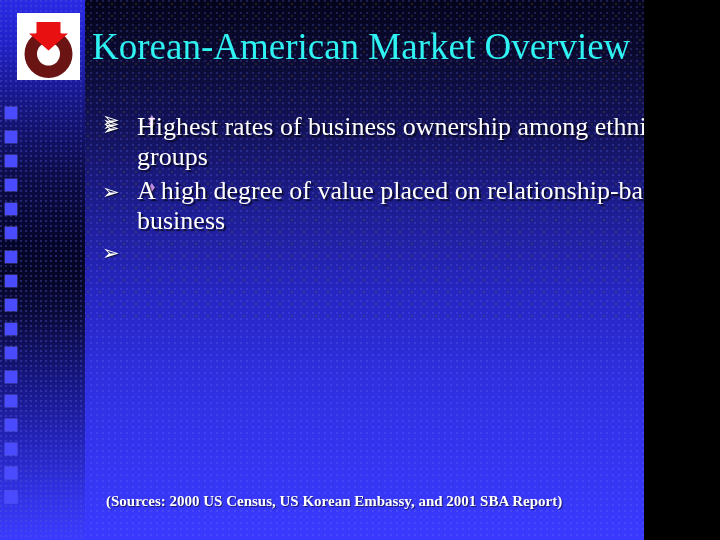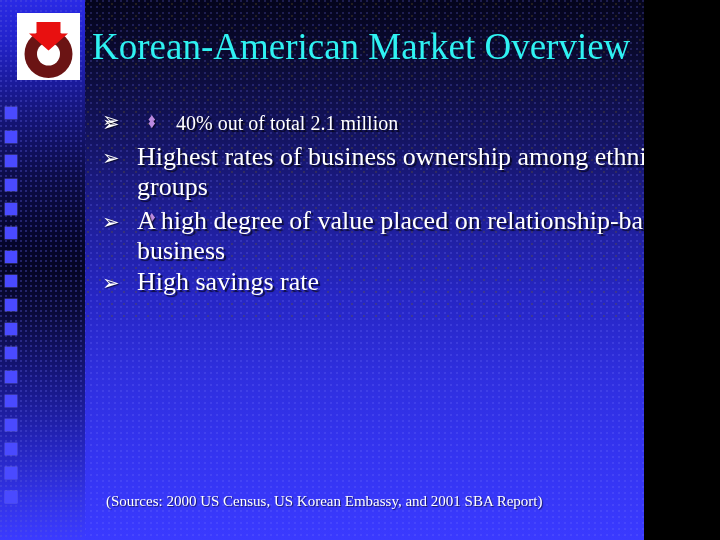--- a/index.html
+++ b/index.html
@@ -150,21 +150,21 @@
   }
   .gap-sm { height: 3px; }
 
   
   #footer-source {
     position: absolute;
     left: 106px;
     top: 492px;
     color: #ffffff;
     font-size: 15px;
-    font-weight: normal;
+    font-weight: bold;
     line-height: 18px;
     text-shadow: 1px 1px 1px rgba(0,0,0,0.6);
   }
   #page-number {
     position: absolute;
     left: 684px;
     top: 498px;
     color: #ffffff;
     font-size: 15px;
     line-height: 18px;
@@ -215,25 +215,25 @@
     </svg>
   </div>
 
   <div id="title">Korean-American Market Overview</div>
 
   <div id="body">
       <div class="bullet-l1"><span class="mark">➢</span></div>
       <div class="bullet-l2"><span class="mark">♦</span></div>
       <div class="gap-sm"></div>
       <div class="bullet-l1"><span class="mark">➢</span></div>
-      <div class="bullet-l2"><span class="mark">♦</span><span>40% out of total 2.1 million</span></div>
+      <div class="bullet-l2"><span class="mark">♦</span></div>
       <div class="gap-sm"></div>
       <div class="bullet-l1"><span class="mark">➢</span><span>Highest rates of business ownership among ethnic groups</span></div>
       <div class="bullet-l2"><span class="mark">♦</span></div>
       <div class="gap-sm"></div>
       <div class="bullet-l1"><span class="mark">➢</span><span>A high degree of value placed on relationship-based business</span></div>
-      <div class="bullet-l1"><span class="mark">➢</span><span>High savings rate</span></div>
+      <div class="bullet-l1"><span class="mark">➢</span></div>
     </div>
 
   <div id="footer-source">(Sources: 2000 US Census, US Korean Embassy, and 2001 SBA Report)</div>
   <div id="page-number">5</div>
 
 </div>
 
 </body></html>

